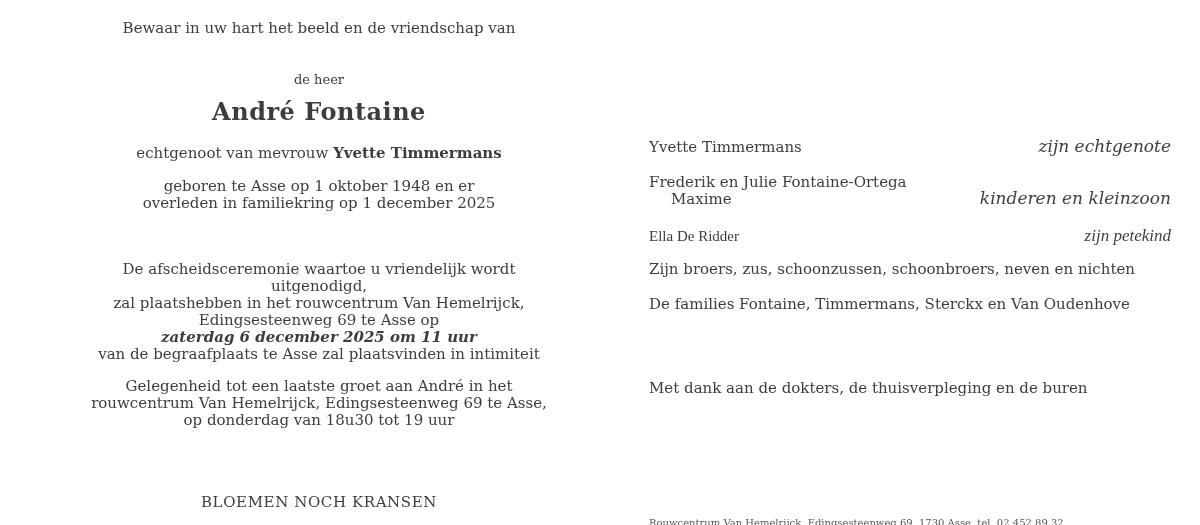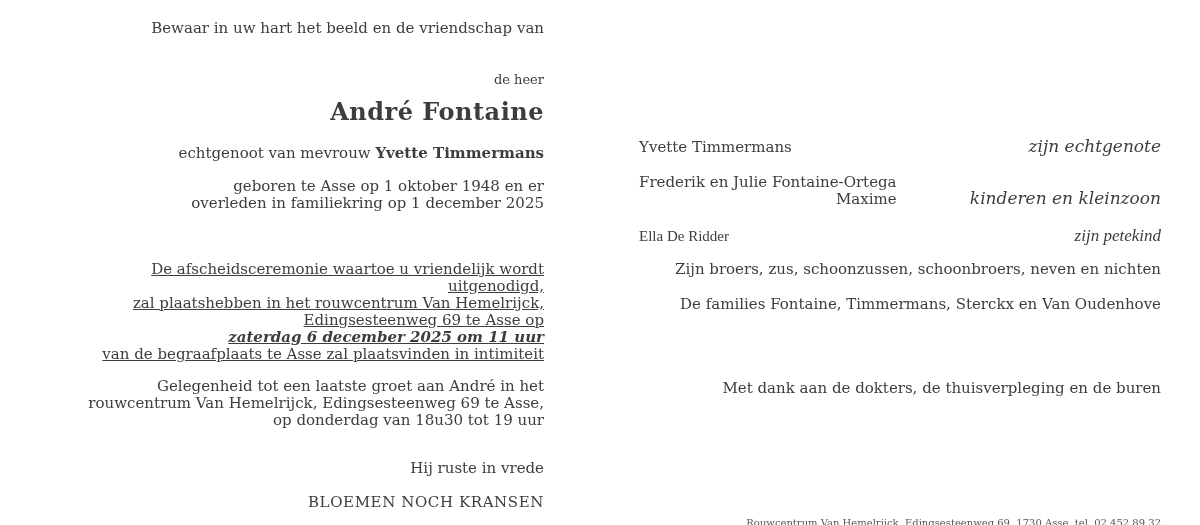--- a/index.html
+++ b/index.html
@@ -7,31 +7,31 @@
   body {
     position: relative;
     font-family: "DejaVu Serif", "Liberation Serif", serif;
     color: #3d3d3d;
     font-size: 15px;
     line-height: 17px;
   }
   .col { position: absolute; top: 0; height: 100%; }
   .left-col { left: 70px; width: 470px; text-align: center; }
   .right-col { left: 635px; width: 522px; text-align: left; }
-  .block { position: absolute; left: 4px; width: 100%; text-align: right; }
+  .block { position: absolute; left: 14px; width: 100%; }
   .bold { font-weight: bold; }
   .bold-italic { font-weight: bold; font-style: italic; }
 
   
   .intro      { top: 20px; }
   .salutation { top: 71px; font-size: 13px; }
   .name       { top: 96px; font-size: 24px; line-height: 32px; font-weight: bold; letter-spacing: 0.5px; }
   .spouse     { top: 145px; }
   .dates      { top: 178px; }
-  .ceremony   { top: 261px; text-decoration: underline; }
+  .ceremony   { top: 261px; }
   .greeting   { top: 378px; }
   .rest       { top: 460px; }
   .flowers    { top: 494px; letter-spacing: 0.6px; }
 
   
   .announce   { top: 105px; }
   .rel-row    { display: flex; justify-content: space-between; align-items: flex-end; }
   .rel-row-1  { top: 138px; }
   .rel-row-2  { top: 174px; }
   .rel-row-3  { top: 227px; font-family: Liberation Serif, serif; }
@@ -59,21 +59,20 @@
     <div>De afscheidsceremonie waartoe u vriendelijk wordt uitgenodigd,</div>
     <div>zal plaatshebben in het rouwcentrum Van Hemelrijck, Edingsesteenweg 69 te Asse op</div>
     <div class="bold-italic">zaterdag 6 december 2025 om 11 uur</div>
     <div>van de begraafplaats te Asse zal plaatsvinden in intimiteit</div>
   </div>
   <div class="block greeting">
     <div>Gelegenheid tot een laatste groet aan André in het</div>
     <div>rouwcentrum Van Hemelrijck, Edingsesteenweg 69 te Asse,</div>
     <div>op donderdag van 18u30 tot 19 uur</div>
   </div>
-  <div class="block rest">Hij ruste in vrede</div>
   <div class="block flowers">BLOEMEN NOCH KRANSEN</div>
 </div>
 
 <div class="col right-col">
 
   <div class="block rel-row rel-row-1">
     <div>
       <div class="name-line">Yvette Timmermans</div>
     </div>
     <div class="relation">zijn echtgenote</div>

